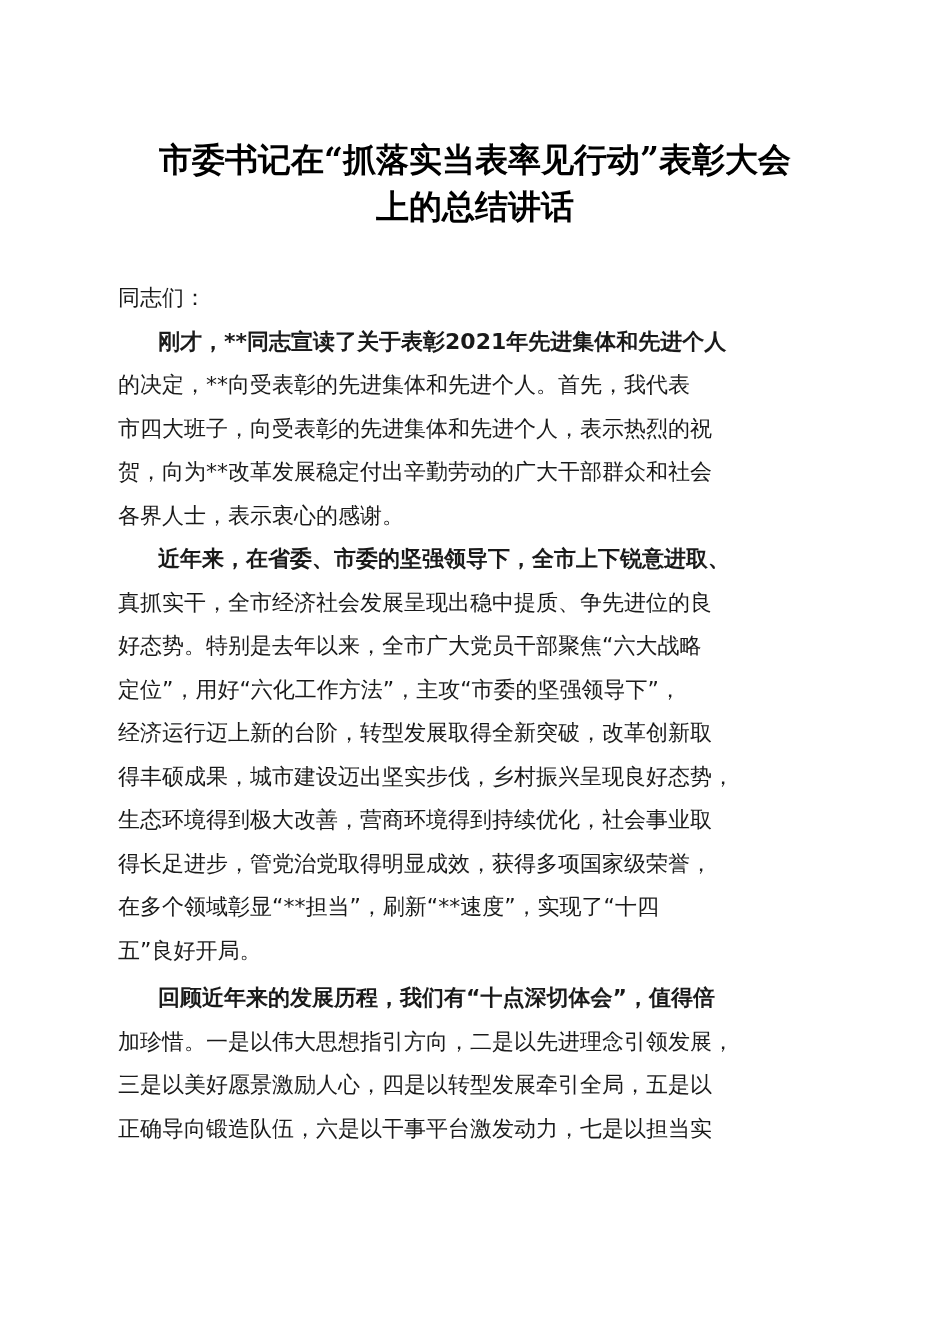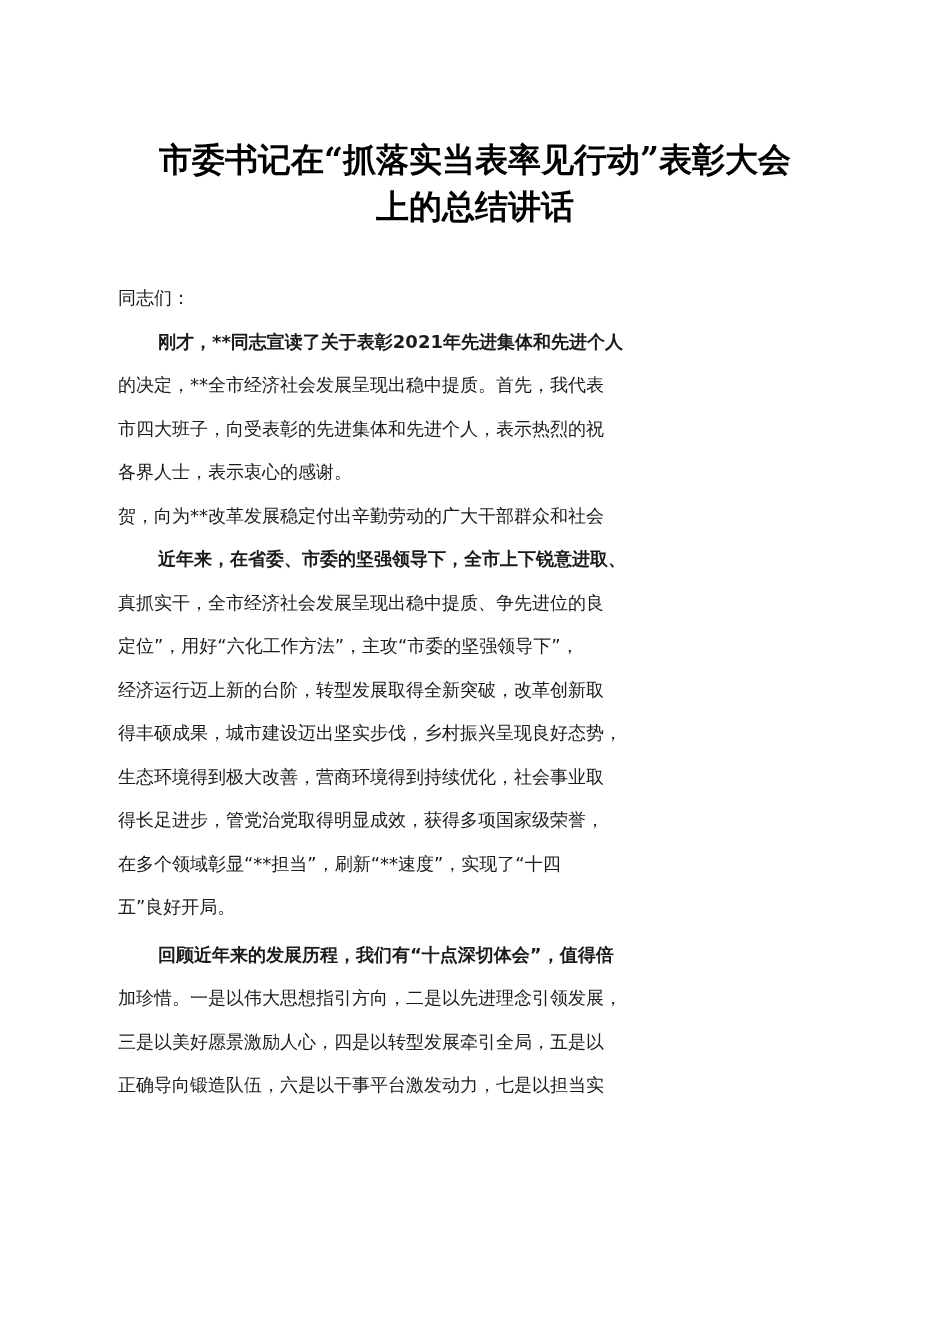--- a/index.html
+++ b/index.html
@@ -39,21 +39,21 @@
     .title .tline {
       display: block;
       white-space: nowrap;
     }
     .body-text {
       position: absolute;
       left: 118px;
       top: 276px;
       width: 720px;
       font-family: "DejaVu Sans", "Liberation Sans", sans-serif;
-      font-size: 18px;
+      font-size: 22px;
       line-height: 43.5px;
       color: #1a1a1a;
     }
     .line {
       display: block;
       white-space: nowrap;
       height: 43.5px;
     }
     .line.indent {
       padding-left: 40px;
@@ -71,29 +71,30 @@
   <div class="title">
     <span class="tline">市委书记在“抓落实当表率见行动”表彰大会</span>
     <span class="tline">上的总结讲话</span>
   </div>
 
   <div class="body-text">
     <span class="line">同志们：</span>
 
     <div>
       <span class="line indent">刚才，**同志宣读了关于表彰2021年先进集体和先进个人</span>
-      <span class="line">的决定，**全市经济社会发展呈现出稳中提质。首先，我代表</span>
+      <span class="line">的决定，**向受表彰的先进集体和先进个人。首先，我代表</span>
       <span class="line">市四大班子，向受表彰的先进集体和先进个人，表示热烈的祝</span>
+      <span class="line">贺，向为**改革发展稳定付出辛勤劳动的广大干部群众和社会</span>
       <span class="line">各界人士，表示衷心的感谢。</span>
-      <span class="line">贺，向为**改革发展稳定付出辛勤劳动的广大干部群众和社会</span>
     </div>
 
     <div>
       <span class="line indent">近年来，在省委、市委的坚强领导下，全市上下锐意进取、</span>
       <span class="line">真抓实干，全市经济社会发展呈现出稳中提质、争先进位的良</span>
+      <span class="line">好态势。特别是去年以来，全市广大党员干部聚焦“六大战略</span>
       <span class="line">定位”，用好“六化工作方法”，主攻“市委的坚强领导下”，</span>
       <span class="line">经济运行迈上新的台阶，转型发展取得全新突破，改革创新取</span>
       <span class="line">得丰硕成果，城市建设迈出坚实步伐，乡村振兴呈现良好态势，</span>
       <span class="line">生态环境得到极大改善，营商环境得到持续优化，社会事业取</span>
       <span class="line">得长足进步，管党治党取得明显成效，获得多项国家级荣誉，</span>
       <span class="line">在多个领域彰显“**担当”，刷新“**速度”，实现了“十四</span>
       <span class="line">五”良好开局。</span>
     </div>
 
     <div class="para-gap"></div>

